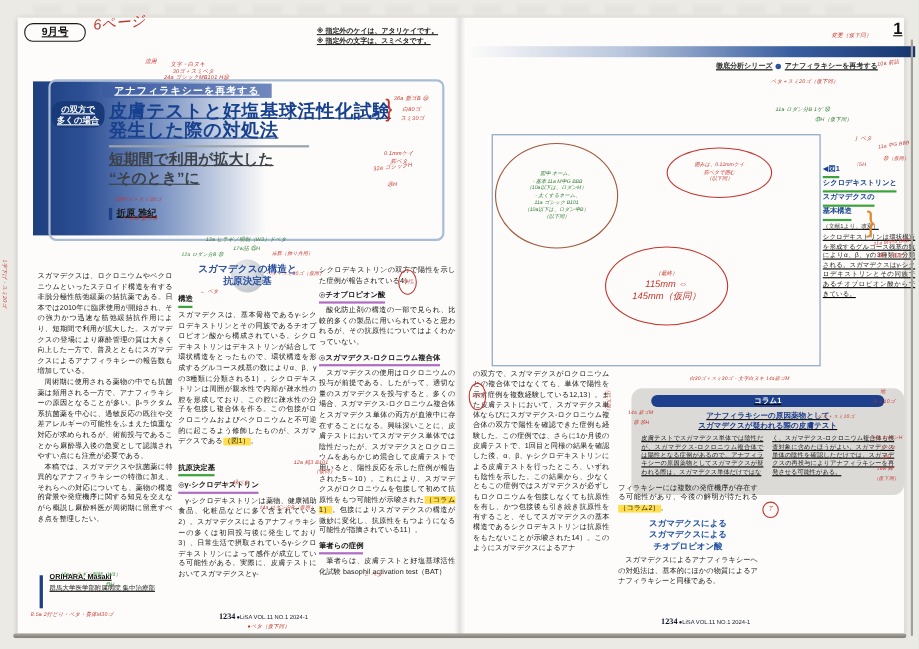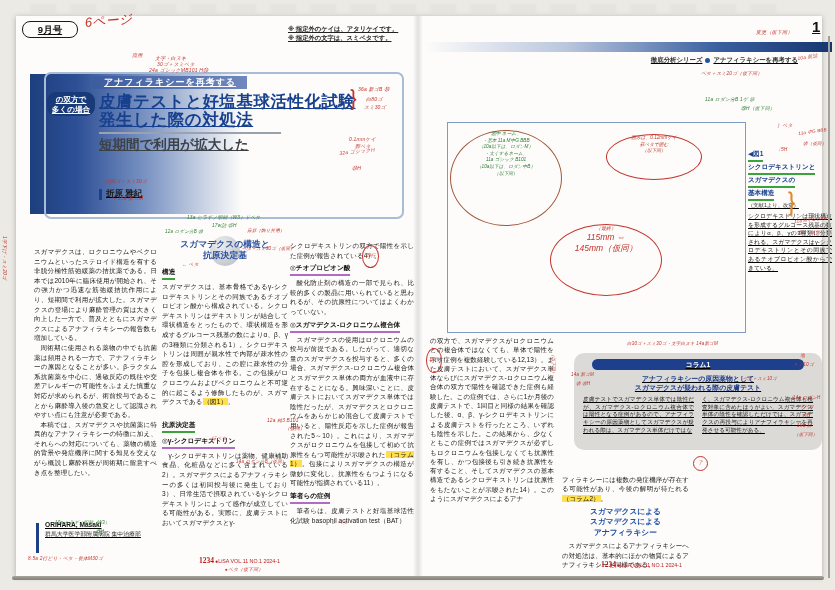--- a/index.html
+++ b/index.html
@@ -43,21 +43,21 @@
   .sechead{position:relative;text-align:center;color:#2a4f9e;font-weight:bold;font-size:8.8px;line-height:11px;margin:1px 0 7px;}
   .sechead .orb{position:absolute;left:50%;top:-3px;transform:translateX(-50%);width:30px;height:30px;border-radius:50%;
                 background:radial-gradient(circle at 35% 30%,#eceef0,#b6bcc3);z-index:0;}
   .sechead span{position:relative;z-index:1;display:block;}
   
   .credit{left:36px;top:521px;width:130px;}
   .credit .cbar{position:absolute;left:0;top:2px;width:3px;height:30px;background:#1c3f85;}
   .credit .cn{margin-left:9px;font-size:6.6px;font-weight:bold;color:#111;}
   .credit .ca{margin-left:9px;font-size:5.9px;color:#222;margin-top:2px;}
   
-  .foot{position:absolute;display:flex;align-items:baseline;gap:1px;color:#b91c1c;}
+  .foot{position:absolute;display:flex;align-items:baseline;gap:1px;color:#0f172a;}
   .foot b{font-size:7.5px;font-family:"Liberation Serif","DejaVu Serif",serif;}
   .foot span{font-size:5.3px;}
   
   .rbar{left:424px;top:42px;width:408px;height:10px;
         background:linear-gradient(90deg,rgba(240,242,246,0),#b9c6dd 35%,#3a5fa0 72%,#16366f 100%);}
   .rpageno{left:812px;top:18px;font-size:15px;font-weight:bold;color:#111;}
   .rhead{left:600px;top:56px;width:198px;display:flex;justify-content:flex-end;align-items:center;gap:3px;}
   .rhead .rht{font-size:6.4px;font-weight:bold;color:#333;}
   .rhead .dot{width:5px;height:5px;border-radius:50%;background:#2a52a0;}
   .figbox{left:447px;top:122px;width:297px;height:209px;border:1.2px solid #7f9cc4;}
@@ -72,21 +72,21 @@
   .columtitle{text-align:center;color:#1e3f8c;font-weight:bold;font-size:6.9px;line-height:9px;margin-top:4px;}
   .columbody{display:flex;gap:8px;padding:4px 9px 0;}
   .columbody div{flex:1;font-size:5.65px;line-height:7.7px;text-align:justify;color:#222;}
   .rheading{text-align:center;color:#1e4fa0;font-weight:bold;font-size:7.7px;line-height:10.5px;margin:4px 0 3px;}
   
   .hw{position:absolute;font-style:italic;font-size:5px;letter-spacing:.2px;white-space:nowrap;transform-origin:left top;}
   .red{color:#c4342d;} .green{color:#2e7d32;} .orange{color:#e08a2e;}
   .stamp{position:absolute;border:1.2px solid #c4342d;border-radius:50%;color:#c4342d;font-size:4.6px;
          display:flex;align-items:center;justify-content:center;font-style:italic;text-align:center;line-height:1;}
   .cloud{position:absolute;border:1.6px solid;border-radius:50%;display:flex;flex-direction:column;
-         align-items:center;text-align:center;font-style:italic;}
+         align-items:center;justify-content:center;text-align:center;font-style:italic;}
   .cloud div{white-space:nowrap;}
   #cloud1{left:450px;top:130px;width:110px;height:94px;border-color:#a2573b;color:#2e7d32;font-size:4.7px;line-height:6.6px;}
   #cloud2{left:606px;top:134px;width:94px;height:44px;border-color:#c4342d;color:#c4342d;font-size:4.7px;line-height:6.6px;}
   #cloud3{left:550px;top:224px;width:110px;height:70px;border-color:#c4342d;color:#c4342d;font-size:5px;line-height:7px;}
   #cloud3 .big{font-size:8.5px;line-height:11px;}
 </style>
 </head>
 <body>
 
 <div id="stage">
@@ -107,20 +107,21 @@
     <div>の双方で</div>
     <div>多くの場合</div>
   </div>
   <div class="btitle abs">
     <div>皮膚テストと好塩基球活性化試験</div>
     <div>発生した際の対処法</div>
   </div>
   <div class="trule abs"></div>
   <div class="subt abs">
     <div>短期間で利用が拡大した</div>
+    <div>“そのとき”に</div>
   </div>
   <div class="author abs">
     <span class="vbar"></span>
     <span class="authname">折原 雅紀</span>
   </div>
 
   <div class="col" style="left:34px;top:247px;width:123px;">
     <p class="bt">スガマデクスは、ロクロニウムやベクロニウムといったステロイド構造を有する非脱分極性筋弛緩薬の拮抗薬である。日本では2010年に臨床使用が開始され、その強力かつ迅速な筋弛緩拮抗作用により、短期間で利用が拡大した。スガマデクスの登場により麻酔管理の質は大きく向上した一方で、普及とともにスガマデクスによるアナフィラキシーの報告数も増加している。</p>
     <p class="bt">周術期に使用される薬物の中でも抗菌薬は頻用される一方で、アナフィラキシーの原因となることが多い。β-ラクタム系抗菌薬を中心に、過敏反応の既往や交差アレルギーの可能性をふまえた慎重な対応が求められるが、術前投与であることから麻酔導入後の急変として認識されやすい点にも注意が必要である。</p>
     <p class="bt">本稿では、スガマデクスや抗菌薬に特異的なアナフィラキシーの特徴に加え、それらへの対応についても、薬物の構造的背景や発症機序に関する知見を交えながら概説し麻酔科医が周術期に留意すべき点を整理したい。</p>
@@ -207,26 +208,26 @@
     <div class="columtitle">
       <div>アナフィラキシーの原因薬物として</div>
         <div>スガマデクスが疑われる際の皮膚テスト</div>
     </div>
     <div class="columbody">
       <div>皮膚テストでスガマデクス単体では陰性だが、スガマデクス-ロクロニウム複合体では陽性となる症例があるので、アナフィラキシーの原因薬物としてスガマデクスが疑われる際は、スガマデクス単体だけではな</div>
       <div>く、スガマデクス-ロクロニウム複合体も検査対象に含めたほうがよい。スガマデクス単体の陰性を確認しただけでは、スガマデクスの再投与によりアナフィラキシーを再発させる可能性がある。</div>
     </div>
   </div>
 
-  <div class="col" style="left:562px;top:475px;width:127px;">
+  <div class="col" style="left:562px;top:439px;width:127px;">
     <p class="rbt"><span>フィラキシーには複数の発症機序が存在する可能性があり、今後の解明が待たれる</span><span class="hl">（コラム2）</span><span>。</span></p>
     <div class="rheading">
       <div>スガマデクスによる</div>
         <div>スガマデクスによる</div>
-        <div>アナフィラキシー</div>
+        <div>チオプロピオン酸</div>
     </div>
     <p class="rbt" style="text-indent:1em;">スガマデクスによるアナフィラキシーへの対処法は、基本的にほかの物質によるアナフィラキシーと同様である。</p>
   </div>
 
   <div class="foot" style="left:601px;top:560px;">
     <b>1234</b>
     <span>●LiSA VOL.11 NO.1 2024-1</span>
   </div>
 
   <span class="hw red" style="left:84px;top:14px;font-size:13px;transform:rotate(-5deg);">6ページ</span>

